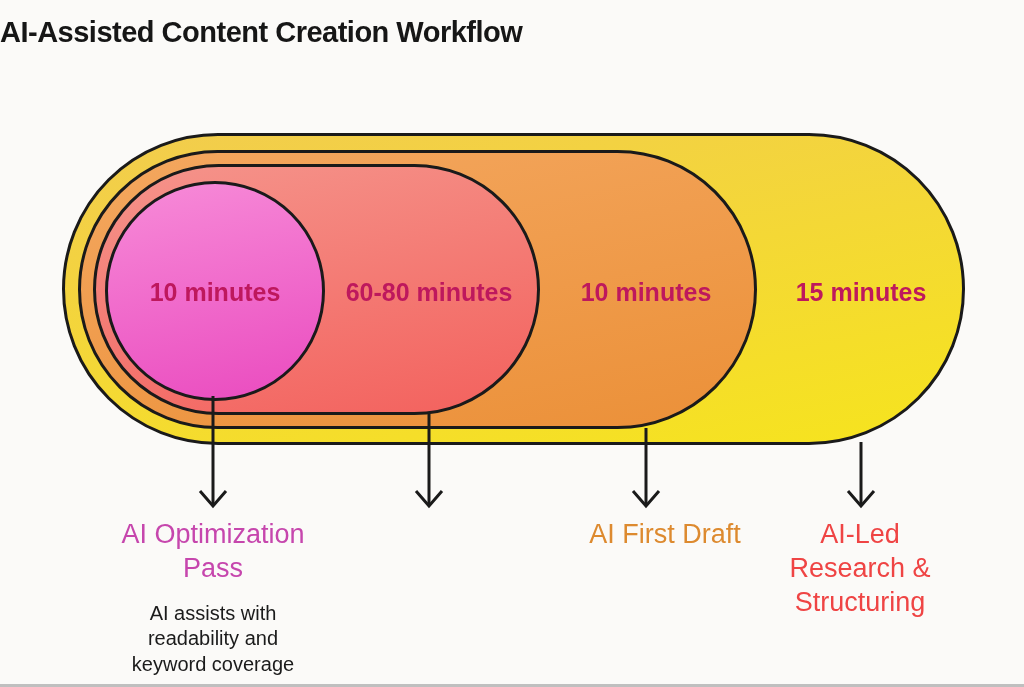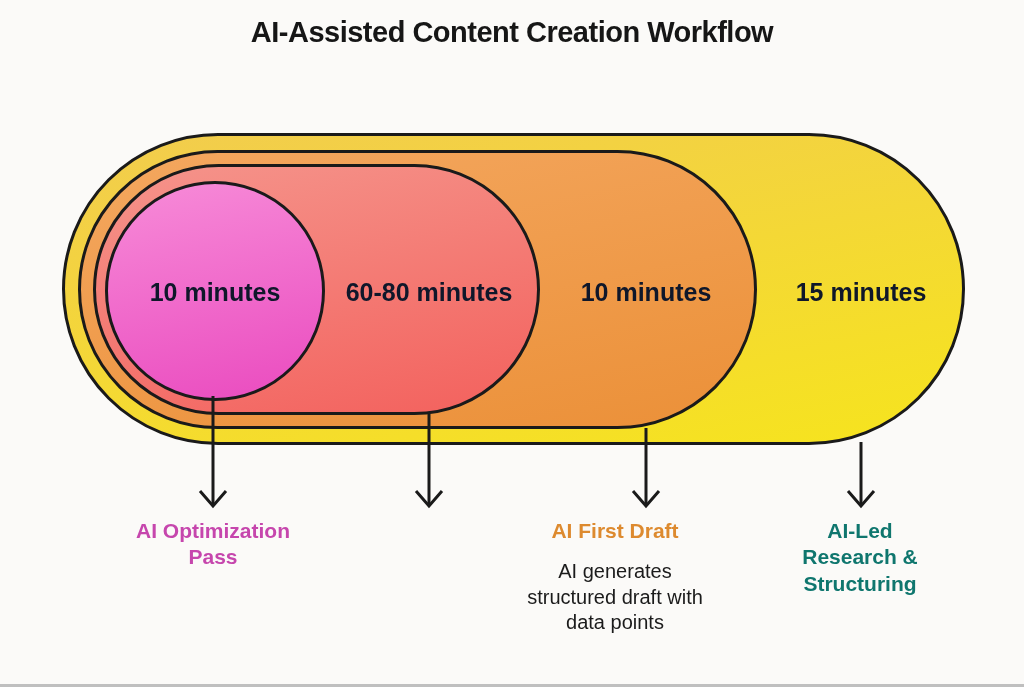--- a/index.html
+++ b/index.html
@@ -4,57 +4,57 @@
 <style>
   html,body{margin:0;padding:0;}
   body{font-family:"Liberation Sans",sans-serif;background:#e8e8e8;}
   #canvas{
     position:relative;width:1024px;height:687px;margin:0 auto;
     background:#fbfaf8;overflow:hidden;
   }
   
   .title{
     position:absolute;top:16px;left:0;width:100%;
-    text-align:center;font-size:29px;font-weight:700;
+    text-align:left;font-size:29px;font-weight:700;
     letter-spacing:-0.5px;color:#161616;
   }
   
   .layer{
     position:absolute;box-sizing:border-box;
     border:3px solid #1a1a1a;
     background:linear-gradient(168deg,var(--from),var(--to));
   }
   .layer-research  {left:62px; top:133px;width:903px;height:312px;border-radius:156px;}
   .layer-draft     {left:78px; top:150px;width:679px;height:279px;border-radius:140px;}
   .layer-enhance   {left:93px; top:164px;width:447px;height:251px;border-radius:126px;}
   .layer-optimize  {left:105px;top:181px;width:220px;height:220px;border-radius:50%;}
   
   .time-label{
     position:absolute;transform:translate(-50%,-50%);
-    font-size:25px;font-weight:700;color:#0f172a;white-space:nowrap;
+    font-size:25px;font-weight:700;color:#be185d;white-space:nowrap;
   }
   .tl-1{left:215px;top:292px;}
   .tl-2{left:429px;top:292px;}
   .tl-3{left:646px;top:292px;}
   .tl-4{left:861px;top:292px;}
   
   .arrow{position:absolute;overflow:visible;}
   .arrow line,.arrow polyline{stroke:#1a1a1a;stroke-width:3;fill:none;}
   
   .col{
     position:absolute;top:518px;width:230px;
     display:flex;flex-direction:column;align-items:center;gap:15px;
     text-align:center;
   }
   .col-1{left:98px;}
   .col-2{left:315px;}
-  .col-3{left:500px;align-items:center;}
+  .col-3{left:550px;align-items:center;}
   .col-4{left:745px;}
   .col-heading{
-    font-size:21px;line-height:1.25;font-weight:700;white-space:pre-line;
+    font-size:27px;line-height:1.25;font-weight:400;white-space:pre-line;
   }
   .col-body{
     font-size:20px;line-height:1.28;color:#1b1b1b;white-space:pre-line;
   }
   
   .bottom-strip{
     position:absolute;left:0;bottom:0;width:100%;height:3px;
     background:#bfbfbf;
   }
 </style>
@@ -88,29 +88,29 @@
     <polyline points="5,63 18,78 31,63"></polyline>
   </svg>
   <svg class="arrow" style="left:843px;top:442px" width="36" height="68">
     <line x1="18" y1="0" x2="18" y2="63"></line>
     <polyline points="5,49 18,64 31,49"></polyline>
   </svg>
 
   <div class="col col-1">
     <div class="col-heading" style="color: rgb(198, 70, 173);">AI Optimization
 Pass</div>
+    <div class="col-body">AI assists with
+readability and
+keyword coverage</div>
   </div>
   <div class="col col-2">
   </div>
   <div class="col col-3">
     <div class="col-heading" style="color: rgb(221, 138, 47);">AI First Draft</div>
-    <div class="col-body">AI generates
-structured draft with
-data points</div>
   </div>
   <div class="col col-4">
-    <div class="col-heading" style="color: #0f766e;">AI-Led
+    <div class="col-heading" style="color: #ef4444;">AI-Led
 Research &amp;
 Structuring</div>
   </div>
 
   <div class="bottom-strip"></div>
 </div>
 
 </body></html>

